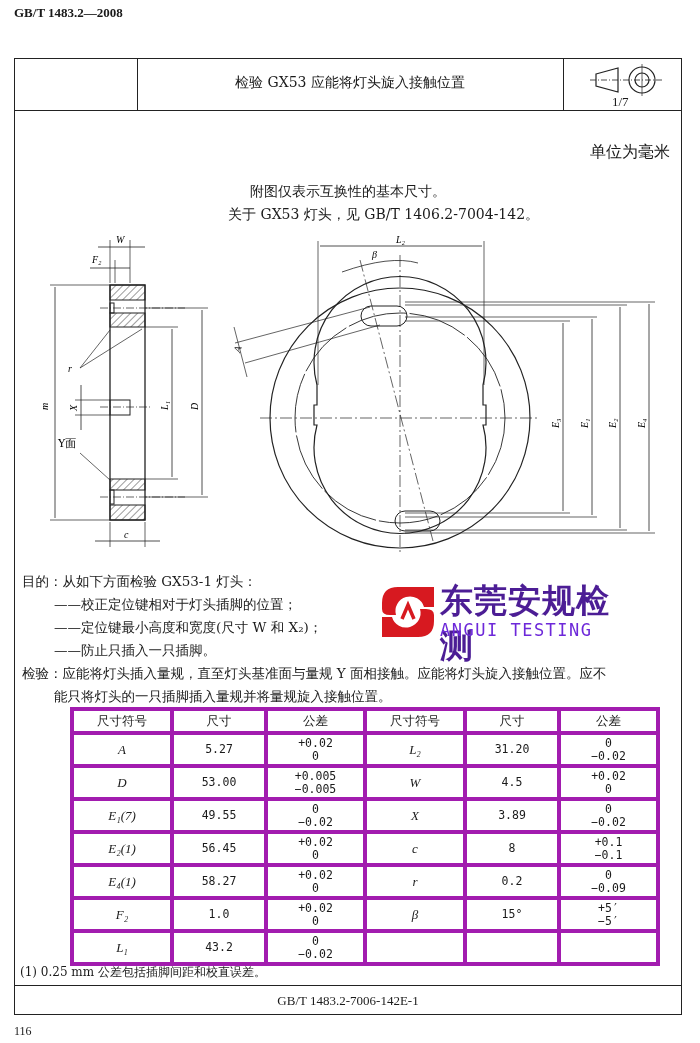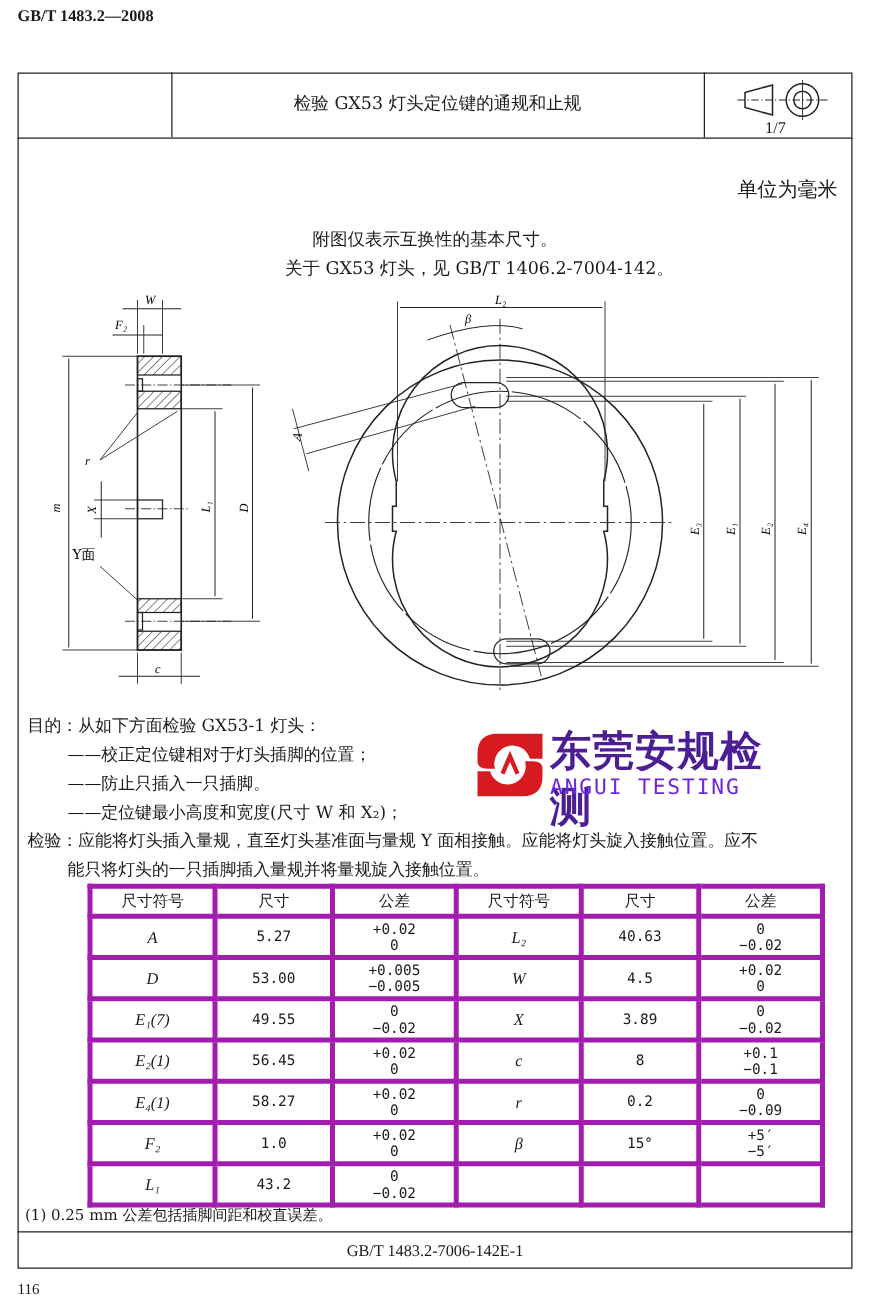--- a/index.html
+++ b/index.html
@@ -41,21 +41,21 @@
 <body>
 
 <div id="std-header" class="abs">GB/T 1483.2—2008</div>
 
 <div id="frame" class="abs"></div>
 
 <div class="hline" style="left:14px;top:110px;width:668px;"></div>
 <div class="vline" style="left:137px;top:58px;height:52px;"></div>
 <div class="vline" style="left:563px;top:58px;height:52px;"></div>
 
-<div id="title-text" class="abs">检验 GX53 灯头定位键的通规和止规</div>
+<div id="title-text" class="abs">检验 GX53 应能将灯头旋入接触位置</div>
 
 <svg class="abs" style="left:588px;top:64px;" width="80" height="34">
   <polygon points="8,10 30,4 30,28 8,22" fill="none" stroke="#222" stroke-width="1.2"></polygon>
   <line x1="2" y1="16" x2="75" y2="16" stroke="#222" stroke-width="0.8" stroke-dasharray="6,2,1,2"></line>
   <circle cx="54" cy="16" r="13" fill="none" stroke="#222" stroke-width="1.2"></circle>
   <circle cx="54" cy="16" r="7" fill="none" stroke="#222" stroke-width="1.2"></circle>
   <line x1="54" y1="0" x2="54" y2="32" stroke="#222" stroke-width="0.7"></line>
 </svg>
 <div id="scale-text" class="abs">1/7</div>
 
@@ -175,22 +175,22 @@
   <text class="dim-label" x="339" y="203" transform="rotate(-90 339 203)">E₃</text>
   <text class="dim-label" x="368" y="203" transform="rotate(-90 368 203)">E₁</text>
   <text class="dim-label" x="396" y="203" transform="rotate(-90 396 203)">E₂</text>
   <text class="dim-label" x="425" y="203" transform="rotate(-90 425 203)">E₄</text>
 </svg>
 </div>
 
 <div id="purpose" class="abs">
   <div>目的：从如下方面检验 GX53-1 灯头：</div>
   <div class="indent">——校正定位键相对于灯头插脚的位置；</div>
+  <div class="indent">——定位键最小高度和宽度(尺寸 W 和 X₂)；</div>
   <div class="indent">——防止只插入一只插脚。</div>
-  <div class="indent">——定位键最小高度和宽度(尺寸 W 和 X₂)；</div>
 </div>
 
 <div id="logo" class="abs">
   <svg width="56" height="58" style="position:absolute;left:0;top:0;">
     <path d="M 54 4 L 18 4 Q 2 4 2 20 L 2 26 Q 2 32 10 32 L 16 32 A 14 14 0 0 1 44 24 L 54 24 Z" fill="#d71920"></path>
     <path d="M 2 54 L 38 54 Q 54 54 54 38 L 54 32 Q 54 26 46 26 L 40 26 A 14 14 0 0 1 12 34 L 2 34 Z" fill="#d71920"></path>
     <polyline points="22,36 28,22 34,36" fill="none" stroke="#d71920" stroke-width="3.5"></polyline>
   </svg>
   <div id="logo-cn">东莞安规检测</div>
   <div id="logo-en">ANGUI TESTING</div>
@@ -214,21 +214,21 @@
   </thead>
   <tbody>
     <tr>
       <td class="sym">A</td>
       <td class="val">5.27</td>
       <td class="tol">
           <div>+0.02</div>
           <div>0</div>
         </td>
       <td class="sym sep">L₂</td>
-      <td class="val">40.63</td>
+      <td class="val">31.20</td>
       <td class="tol">
           <div>0</div>
           <div>−0.02</div>
         </td>
     </tr>
     <tr>
       <td class="sym">D</td>
       <td class="val">53.00</td>
       <td class="tol">
           <div>+0.005</div>

